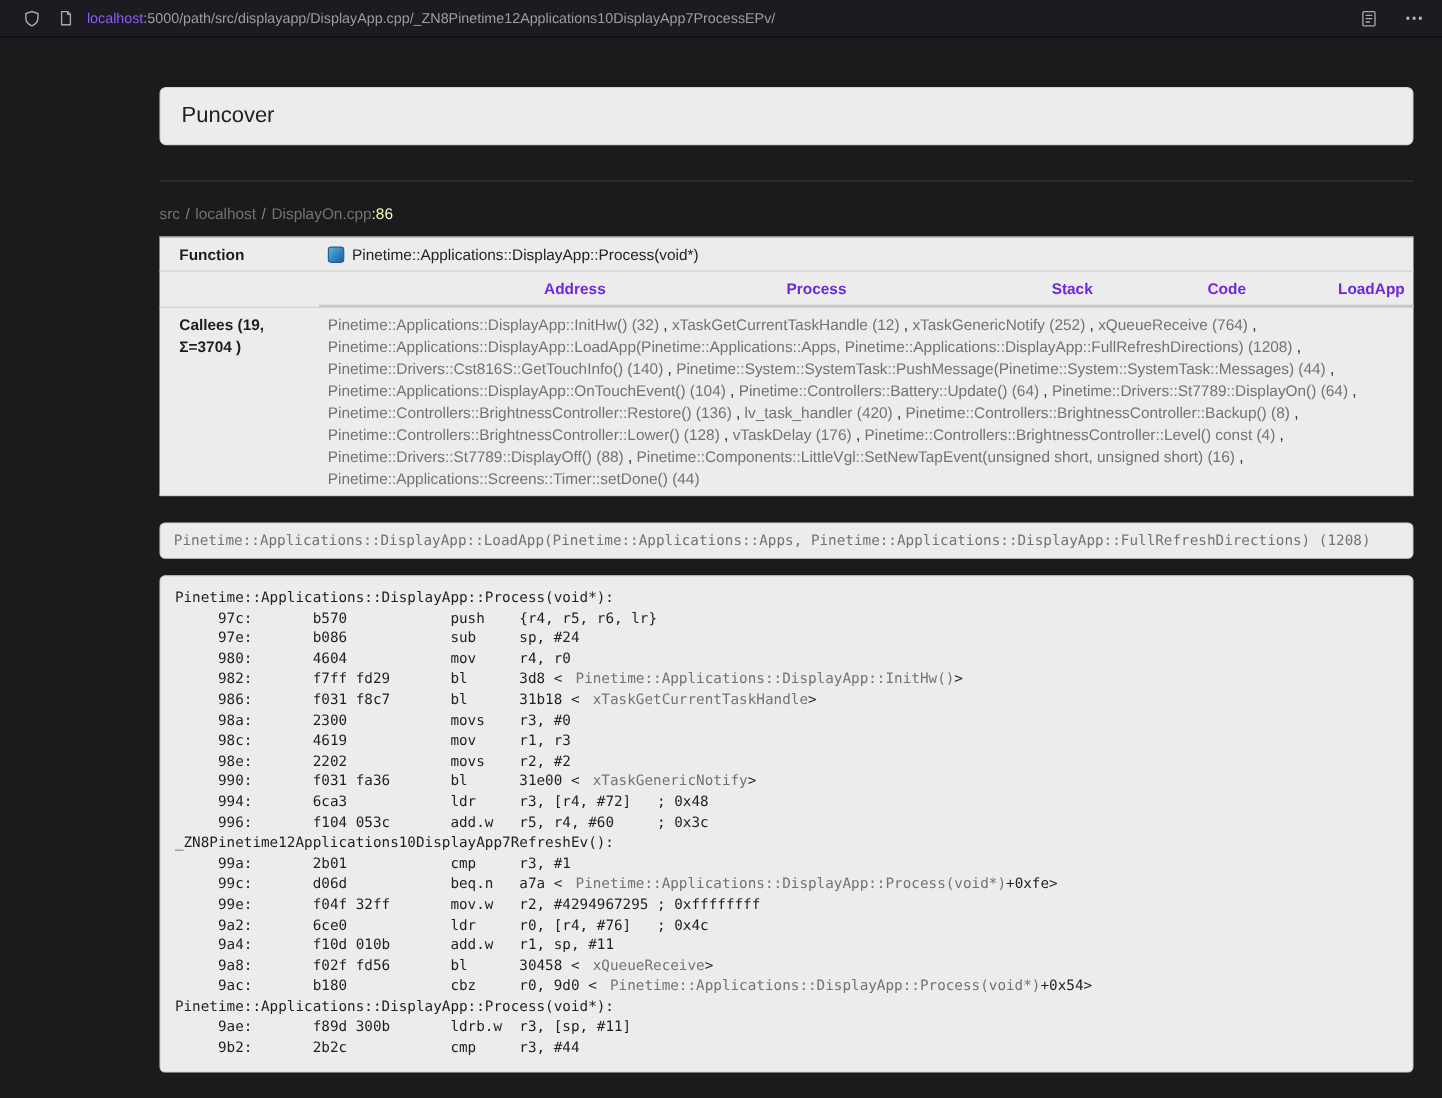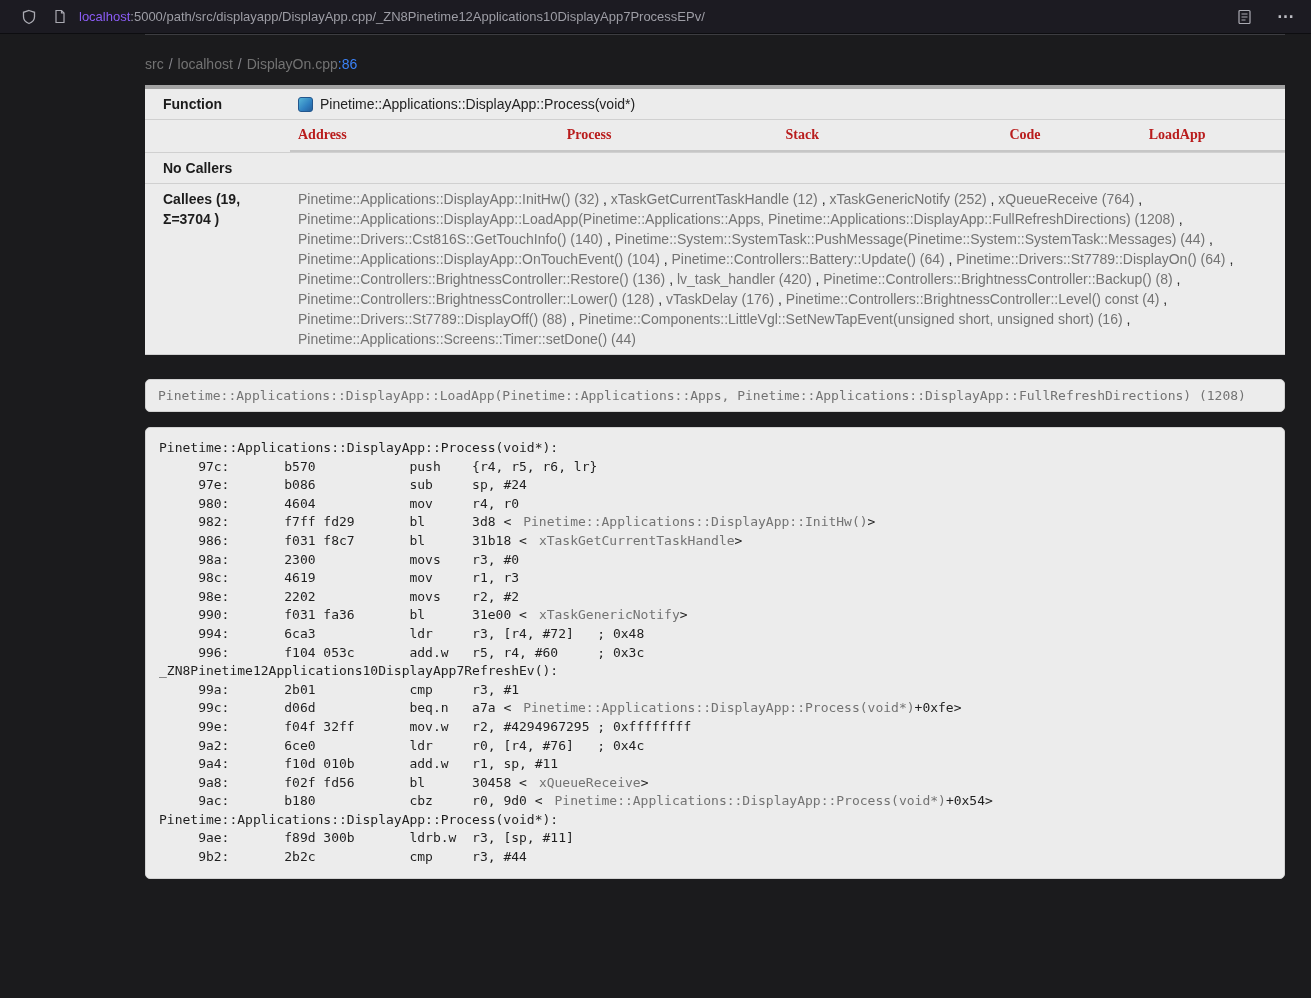--- a/index.html
+++ b/index.html
@@ -26,40 +26,40 @@
 
   .jumbotron { margin-top:45px; margin-bottom:32px; background:#ececec;
                border:1px solid #d6d6d6; border-radius:6px; padding:14px 19px; }
   .jumbotron .title { font-size:20px; color:#202020; }
 
   hr.rule { border:0; border-top:1px solid #3d3d41; margin:0 0 21px; }
 
   .breadcrumb { font-size:14px; margin-bottom:13px; color:#9a9aa0; }
   a.lnk { color:#737373; text-decoration:none; cursor:pointer; }
   .crumb-sep { color:#85858b; margin:0 5px; }
-  .crumb-suffix { color:#3b82f6; }
+  .crumb-suffix { color:#fef9c3; }
 
   
   table.fn { width:100%; border-collapse:collapse; background:#ececec;
-             font-size:14px; color:#222; border-top:4px solid #a3a3a3; line-height:20px; }
+             font-size:14px; color:#222; border-top:1px solid #a3a3a3; line-height:20px; }
   table.fn > tbody > tr { border-bottom:1px solid #d0d0d0; }
   table.fn > tbody > tr > th { text-align:left; font-weight:bold; vertical-align:top;
              padding:5px 8px 5px 18px; width:145px; color:#1c1c1c; }
   table.fn > tbody > tr > td { padding:5px 8px; vertical-align:top; }
   table.fn > tbody > tr > td.nopad { padding:0; }
 
   .fn-name-cell { display:flex; align-items:center; gap:7px; }
   .fn-icon { width:15px; height:15px; border-radius:3px; flex:none;
              background:linear-gradient(135deg,#56b6d8 0%,#2f7fc0 60%,#265f9b 100%);
              border:1px solid #24578d; }
   .fn-name { color:#232323; }
 
   table.stats { width:100%; border-collapse:collapse; line-height:20px; }
-  table.stats th { text-align:left; font-weight:bold; padding:5px 8px;
-                   border-bottom:2px solid #c6c6c6; color:#b91c1c;font-family:Liberation Serif, serif; }
+  table.stats th { text-align:right; font-weight:bold; padding:5px 8px;
+                   border-bottom:2px solid #c6c6c6; color:#6d28d9; }
   table.stats td { padding:5px 8px; }
 
   .callees { line-height:20px; }
 
   
   .symbol-bar { margin-top:24px; background:#ececec; border:1px solid #d2d2d2;
                 border-radius:5px; padding:8px 12px; white-space:nowrap; overflow:hidden;
                 font-family:"DejaVu Sans Mono", monospace; font-size:13px; }
 
   
@@ -90,20 +90,23 @@
     <svg width="15" height="16" viewBox="0 0 15 16" fill="none" stroke="currentColor" stroke-width="1.2">
       <rect x="2" y="1.5" width="11" height="13" rx="1"></rect>
       <path d="M4.5 5h6M4.5 8h6M4.5 11h4"></path>
     </svg>
   </span>
   <span class="menu-dots">⋯</span>
 </div>
 
 <div class="content">
 
+  <div class="jumbotron">
+    <span class="title">Puncover</span>
+  </div>
 
   <hr class="rule">
 
   <nav class="breadcrumb">
     <a class="lnk" href="#">src</a><span class="crumb-sep">/</span><a class="lnk" href="#">localhost</a><span class="crumb-sep">/</span><a class="lnk" href="#">DisplayOn.cpp</a><span class="crumb-suffix">:86</span>
   </nav>
 
   <table class="fn">
     <tbody>
       <tr>
@@ -132,24 +135,20 @@
                 <th>Process</th>
                 <th>Stack</th>
                 <th>Code</th>
                 <th>LoadApp</th>
               </tr>
             </tbody>
           </table>
         </td>
       </tr>
       <tr>
-        <th>No Callers</th>
-        <td></td>
-      </tr>
-      <tr>
         <th>Callees (19, Σ=3704 )</th>
         <td class="callees"><a href="#" class="lnk">Pinetime::Applications::DisplayApp::InitHw() (32)</a><span> , </span><a href="#" class="lnk">xTaskGetCurrentTaskHandle (12)</a><span> , </span><a href="#" class="lnk">xTaskGenericNotify (252)</a><span> , </span><a href="#" class="lnk">xQueueReceive (764)</a><span> , </span><a href="#" class="lnk">Pinetime::Applications::DisplayApp::LoadApp(Pinetime::Applications::Apps, Pinetime::Applications::DisplayApp::FullRefreshDirections) (1208)</a><span> , </span><a href="#" class="lnk">Pinetime::Drivers::Cst816S::GetTouchInfo() (140)</a><span> , </span><a href="#" class="lnk">Pinetime::System::SystemTask::PushMessage(Pinetime::System::SystemTask::Messages) (44)</a><span> , </span><a href="#" class="lnk">Pinetime::Applications::DisplayApp::OnTouchEvent() (104)</a><span> , </span><a href="#" class="lnk">Pinetime::Controllers::Battery::Update() (64)</a><span> , </span><a href="#" class="lnk">Pinetime::Drivers::St7789::DisplayOn() (64)</a><span> , </span><a href="#" class="lnk">Pinetime::Controllers::BrightnessController::Restore() (136)</a><span> , </span><a href="#" class="lnk">lv_task_handler (420)</a><span> , </span><a href="#" class="lnk">Pinetime::Controllers::BrightnessController::Backup() (8)</a><span> , </span><a href="#" class="lnk">Pinetime::Controllers::BrightnessController::Lower() (128)</a><span> , </span><a href="#" class="lnk">vTaskDelay (176)</a><span> , </span><a href="#" class="lnk">Pinetime::Controllers::BrightnessController::Level() const (4)</a><span> , </span><a href="#" class="lnk">Pinetime::Drivers::St7789::DisplayOff() (88)</a><span> , </span><a href="#" class="lnk">Pinetime::Components::LittleVgl::SetNewTapEvent(unsigned short, unsigned short) (16)</a><span> , </span><a href="#" class="lnk">Pinetime::Applications::Screens::Timer::setDone() (44)</a></td>
       </tr>
     </tbody>
   </table>
 
   <div class="symbol-bar">
     <a class="lnk" href="#">Pinetime::Applications::DisplayApp::LoadApp(Pinetime::Applications::Apps, Pinetime::Applications::DisplayApp::FullRefreshDirections) (1208)</a>
   </div>
 

